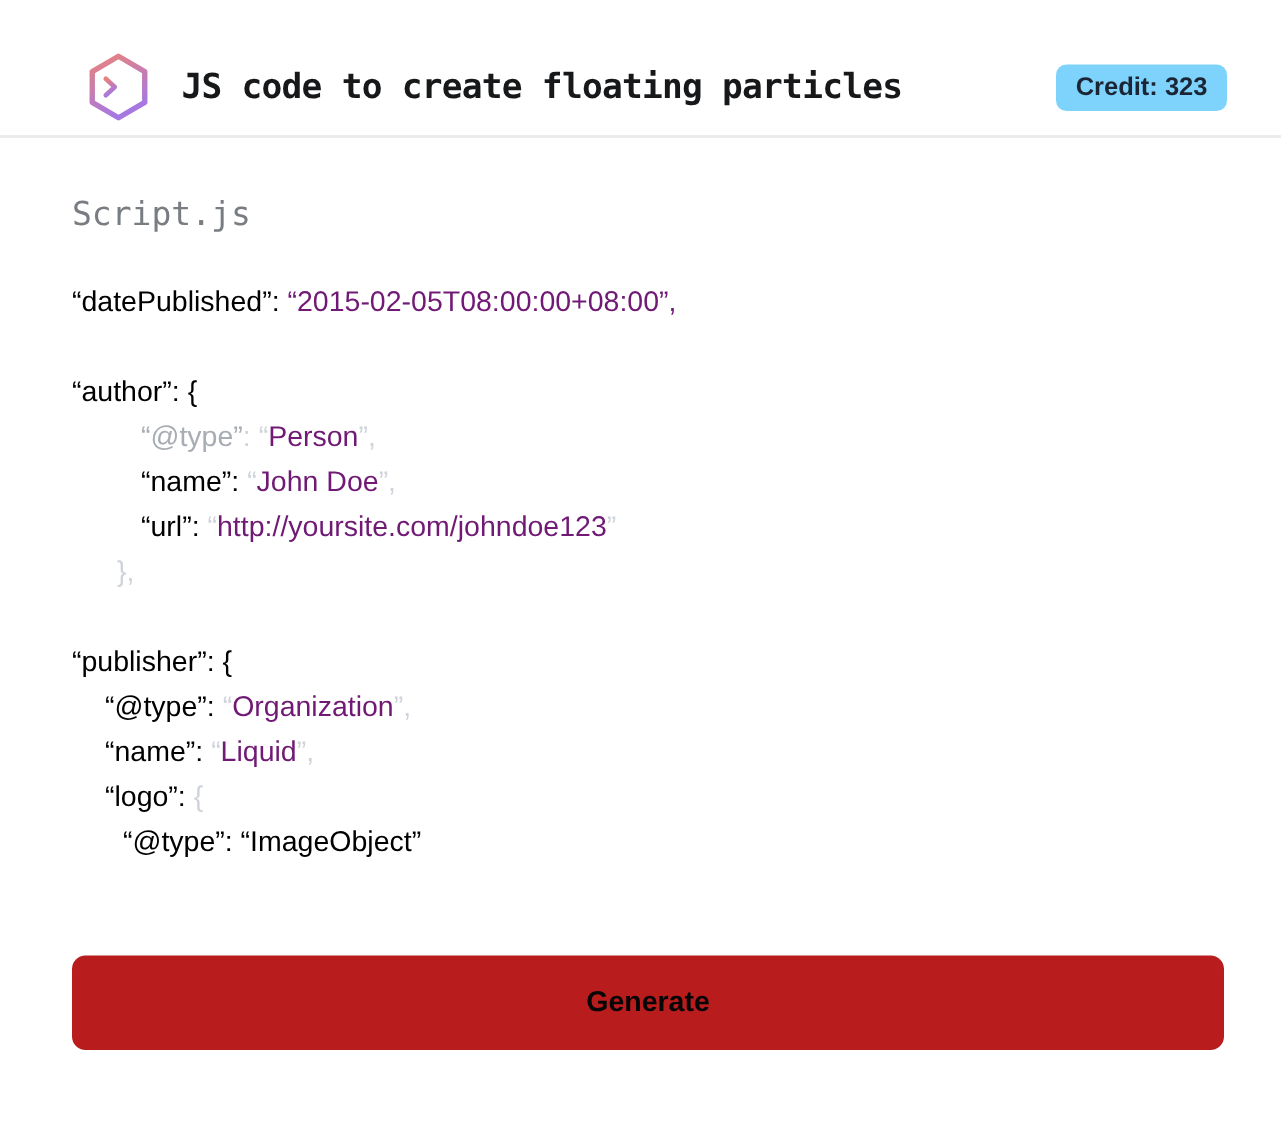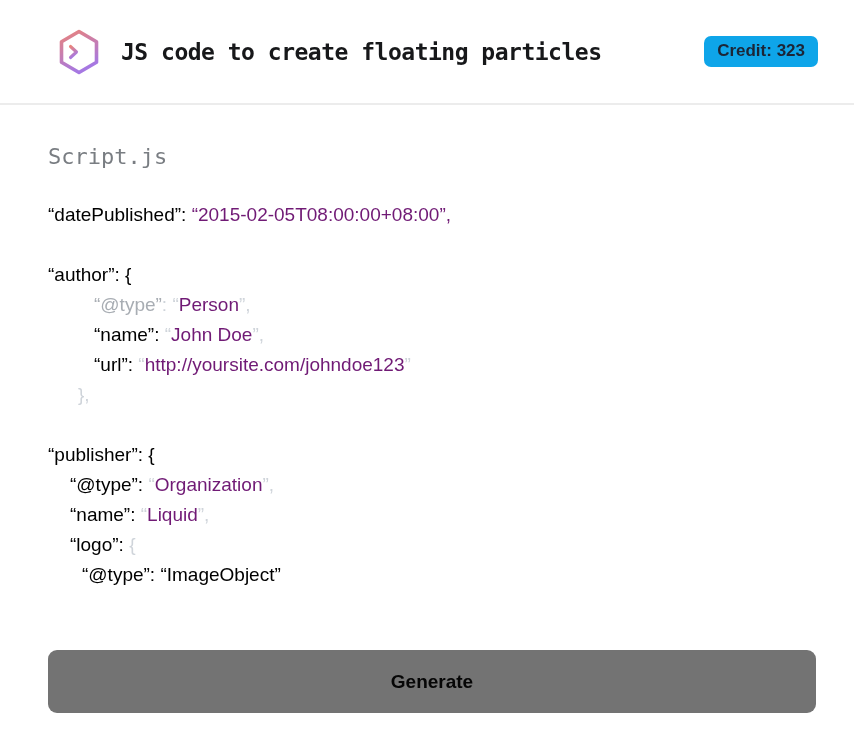--- a/index.html
+++ b/index.html
@@ -9,41 +9,42 @@
   .page {
     width: 854px;
     height: 748px;
     background: #ffffff;
     overflow: hidden;
     position: relative;
   }
 
   
   .header {
-    height: 105px;
+    height: 66px;
     display: flex;
     align-items: center;
     padding-left: 54px;
     padding-right: 36px;
     border-bottom: 2px solid #ececec;
     background: #ffffff;
+    margin-top: 26px;
   }
   .logo { width: 50px; height: 50px; flex: 0 0 auto; display: block; }
   .title {
     font-family: "DejaVu Sans Mono", monospace;
     font-size: 23px;
     font-weight: bold;
     color: #17181a;
     letter-spacing: -0.5px;
     margin-left: 17px;
     white-space: nowrap;
   }
   .spacer { flex: 1 1 auto; }
   .credit-badge {
-    background: #0ea5e9;
+    background: #7dd3fc;
     color: #1c2536;
     font-size: 17px;
     font-weight: bold;
     padding: 5px 13px 6px 13px;
     border-radius: 7px;
     white-space: nowrap;
   }
 
   
   .main { padding: 0 38px 0 48px; margin-top: 16px; }
@@ -66,21 +67,21 @@
   .seg-keylight { color: #a8adb3; }
   .seg-punct    { color: #cfd4da; }
   .seg-value    { color: #701a75; }
 
   
   .generate-btn {
     display: block;
     width: 100%;
     height: 63px;
     margin-top: 60px;
-    background: #737373;
+    background: #b91c1c;
     border: none;
     border-radius: 9px;
     font-family: "Liberation Sans", sans-serif;
     font-size: 19px;
     font-weight: bold;
     color: #060606;
     cursor: pointer;
   }
 </style>
 </head>

